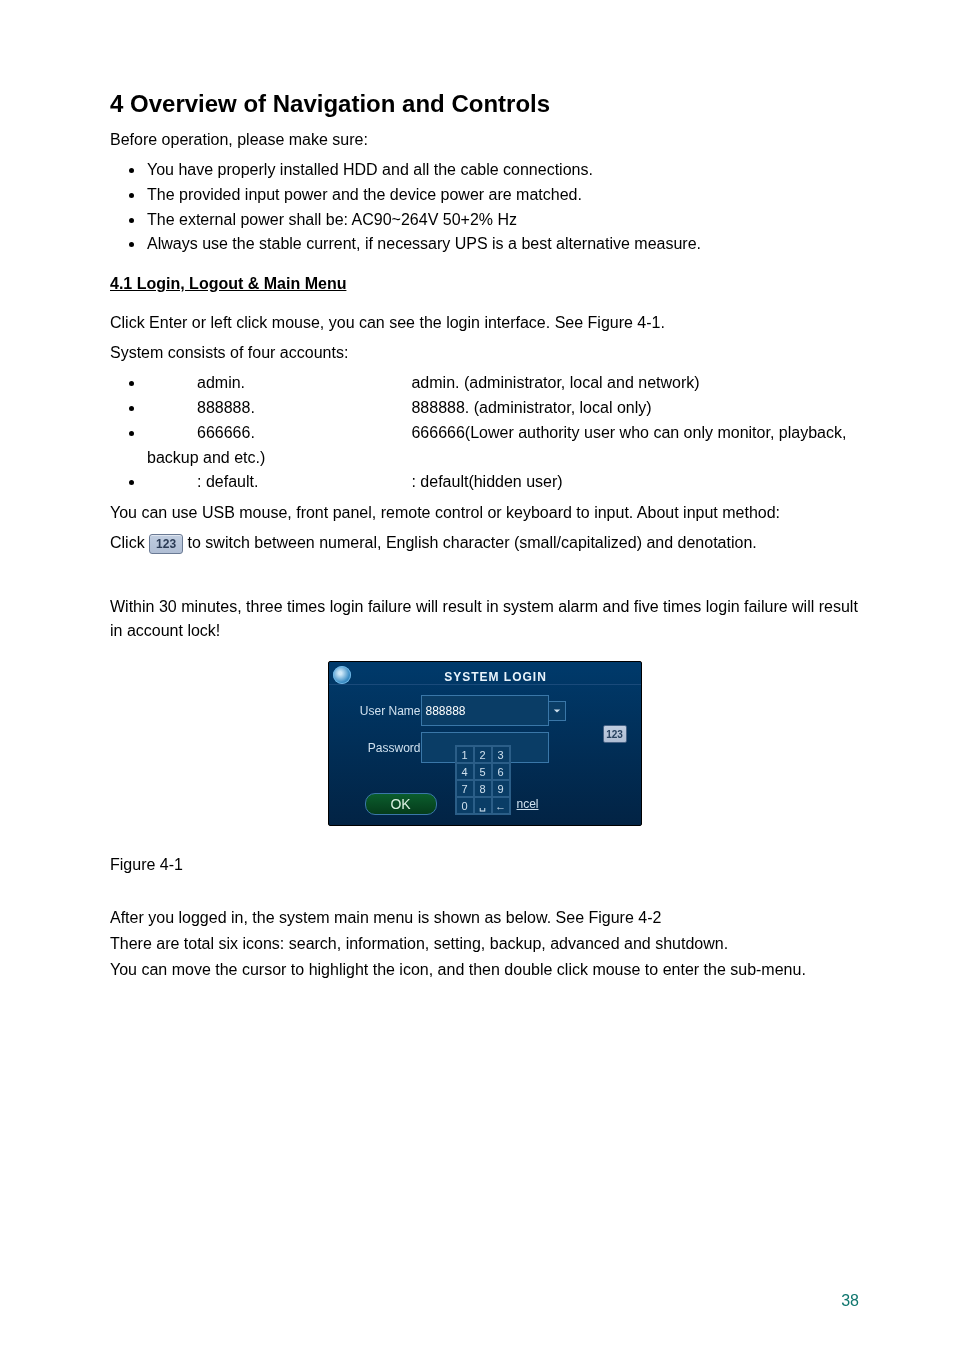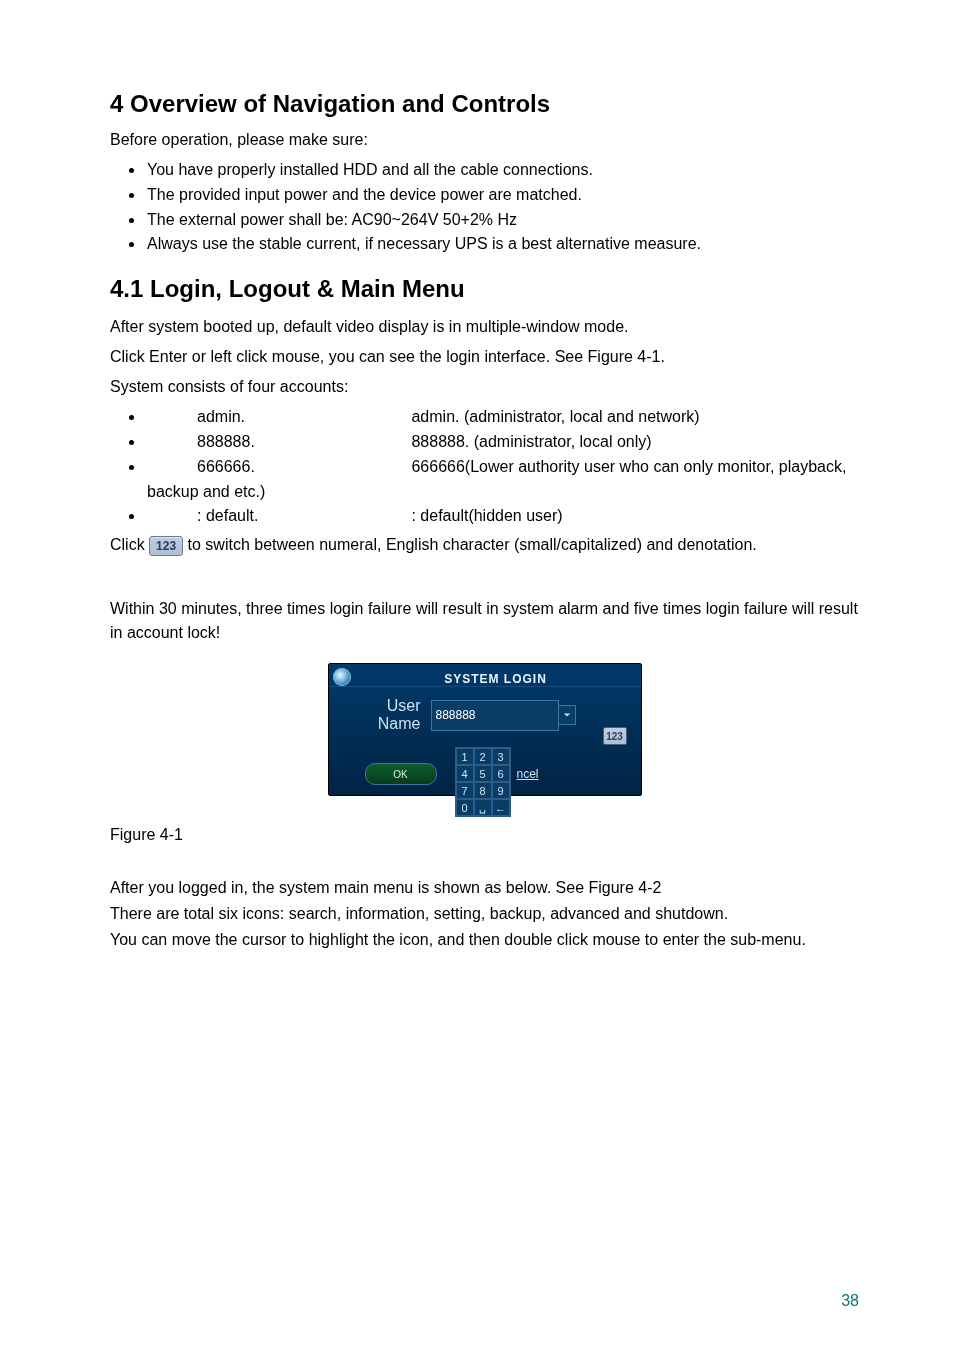--- a/index.html
+++ b/index.html
@@ -17,23 +17,24 @@
     box-sizing: border-box;
     min-height: 1350px;
     position: relative;
   }
   h1 {
     font-size: 24px;
     font-weight: bold;
     margin: 0 0 10px 0;
   }
   h2 {
-    font-size: 24px;
-    font-weight: bold;
-    margin: 18px 0 12px 0;
+    font-size: 16px;
+    font-weight: bold;
+    margin: 18px 0 18px 0;
+    text-decoration: underline;
   }
   p {
     margin: 0 0 6px 0;
     line-height: 1.5;
   }
   ul.big {
     list-style: disc;
     padding-left: 35px;
     margin: 4px 0 12px 0;
   }
@@ -114,22 +115,21 @@
   }
   .login-row {
     display: flex;
     align-items: center;
     margin-bottom: 6px;
   }
   .login-row .lbl {
     width: 80px;
     text-align: right;
     color: #cfe0ee;
-    padding-right: 10px;
-    font-size: 16px;
+    font-size: 12px;
   }
   .login-row .fld {
     width: 128px;
     height: 31px;
     background: #0a3d66;
     border: 1px solid #3a77a8;
     color: #fff;
     font-size: 12px;
     padding: 0 4px;
     box-sizing: border-box;
@@ -188,21 +188,21 @@
     align-items: center;
     margin-top: 30px;
   }
   .login-btn {
     width: 70px;
     height: 20px;
     border: 1px solid #3a77a8;
     border-radius: 10px;
     background: linear-gradient(#0b5d2d,#053c1b);
     color: #d9f0e0;
-    font-size: 10px;
+    font-size: 14px;
     display:flex;
     align-items:center;
     justify-content:center;
     margin-left: 24px;
   }
   .cancel-hint {
     font-size: 12px;
     color: #cfe0ee;
     margin-left: 80px;
     text-decoration: underline;
@@ -234,21 +234,20 @@
 
   <ul class="big">
     <li>You have properly installed HDD and all the cable connections.</li>
     <li>The provided input power and the device power are matched.</li>
     <li>The external power shall be: AC90~264V  50+2% Hz</li>
     <li>Always use the stable current, if necessary UPS is a best alternative measure.</li>
   </ul>
 
   <h2>4.1   Login, Logout &amp; Main Menu</h2>
 
-  <p>After system booted up, default video display is in multiple-window mode.</p>
   <p>Click Enter or left click mouse, you can see the login interface. See Figure 4-1.</p>
   <p>System consists of four accounts:</p>
 
   <ul class="accounts">
     <li>
       <span class="acct-line">
         <span class="acct-name">admin.</span>
         <span class="acct-desc">admin. (administrator, local and network)</span>
       </span>
     </li>
@@ -266,20 +265,21 @@
       <div style="padding-left:0;">backup and etc.)</div>
     </li>
     <li>
       <span class="acct-line">
         <span class="acct-name">: default.</span>
         <span class="acct-desc">: default(hidden user)</span>
       </span>
     </li>
   </ul>
 
+  <p class="after-accounts">You can use USB mouse, front panel, remote control or keyboard to input. About input method:</p>
 
   <p>
     <span>Click </span>
     <span class="inline-icon">123</span>
     <span> to switch between numeral, English character (small/capitalized) and denotation.</span>
   </p>
 
   <p style="margin-top:40px;">Within 30 minutes, three times login failure will result in system alarm and five times login failure will result in account lock!</p>
 
   <div class="figure-wrap">
@@ -290,20 +290,24 @@
       </div>
       <div class="login-body">
         <div class="login-row">
           <span class="lbl">User Name</span>
           <span class="fld">888888</span>
           <span class="dropdown-arrow">
             <svg viewBox="0 0 10 10">
                 <path d="M1 3 L5 7 L9 3 Z" fill="#cfe0ee"></path>
               </svg>
           </span>
+        </div>
+        <div class="login-row">
+          <span class="lbl">Password</span>
+          <span class="fld"></span>
         </div>
         <span class="ime">123</span>
 
         <div class="keypad-area">
           <div class="keypad">
             <div class="krow">
               <span class="kbtn">1</span>
               <span class="kbtn">2</span>
               <span class="kbtn">3</span>
             </div>

